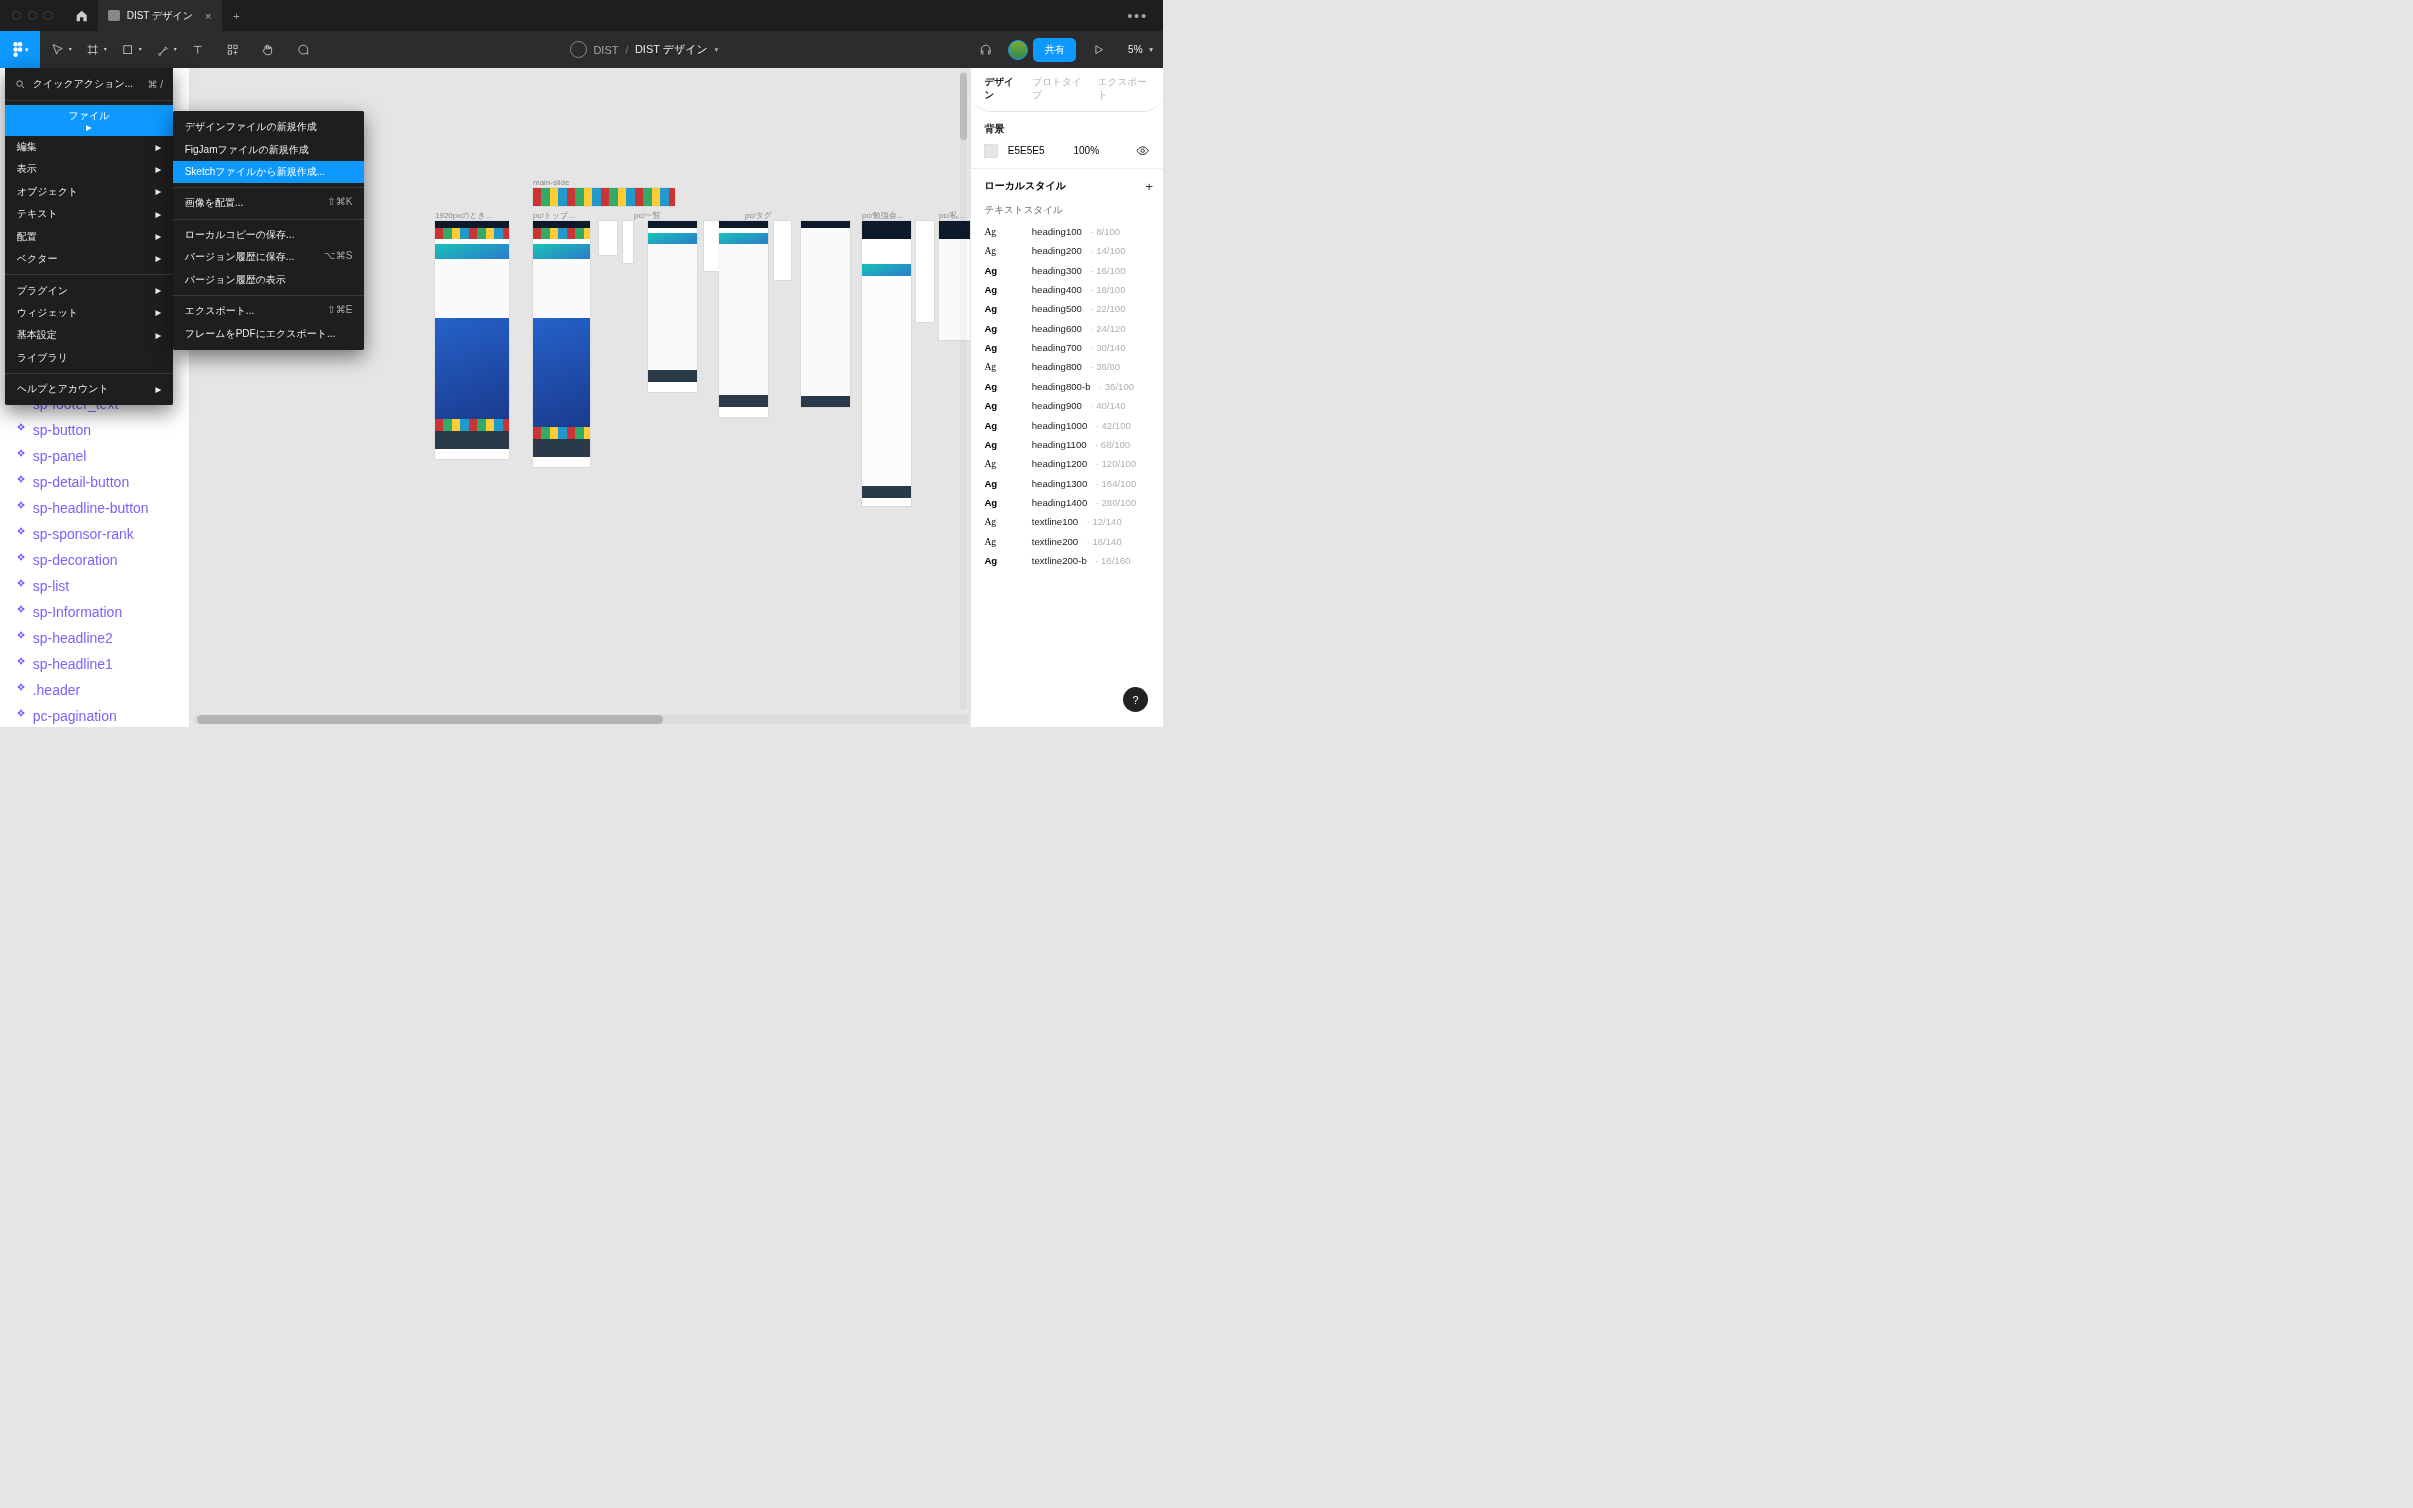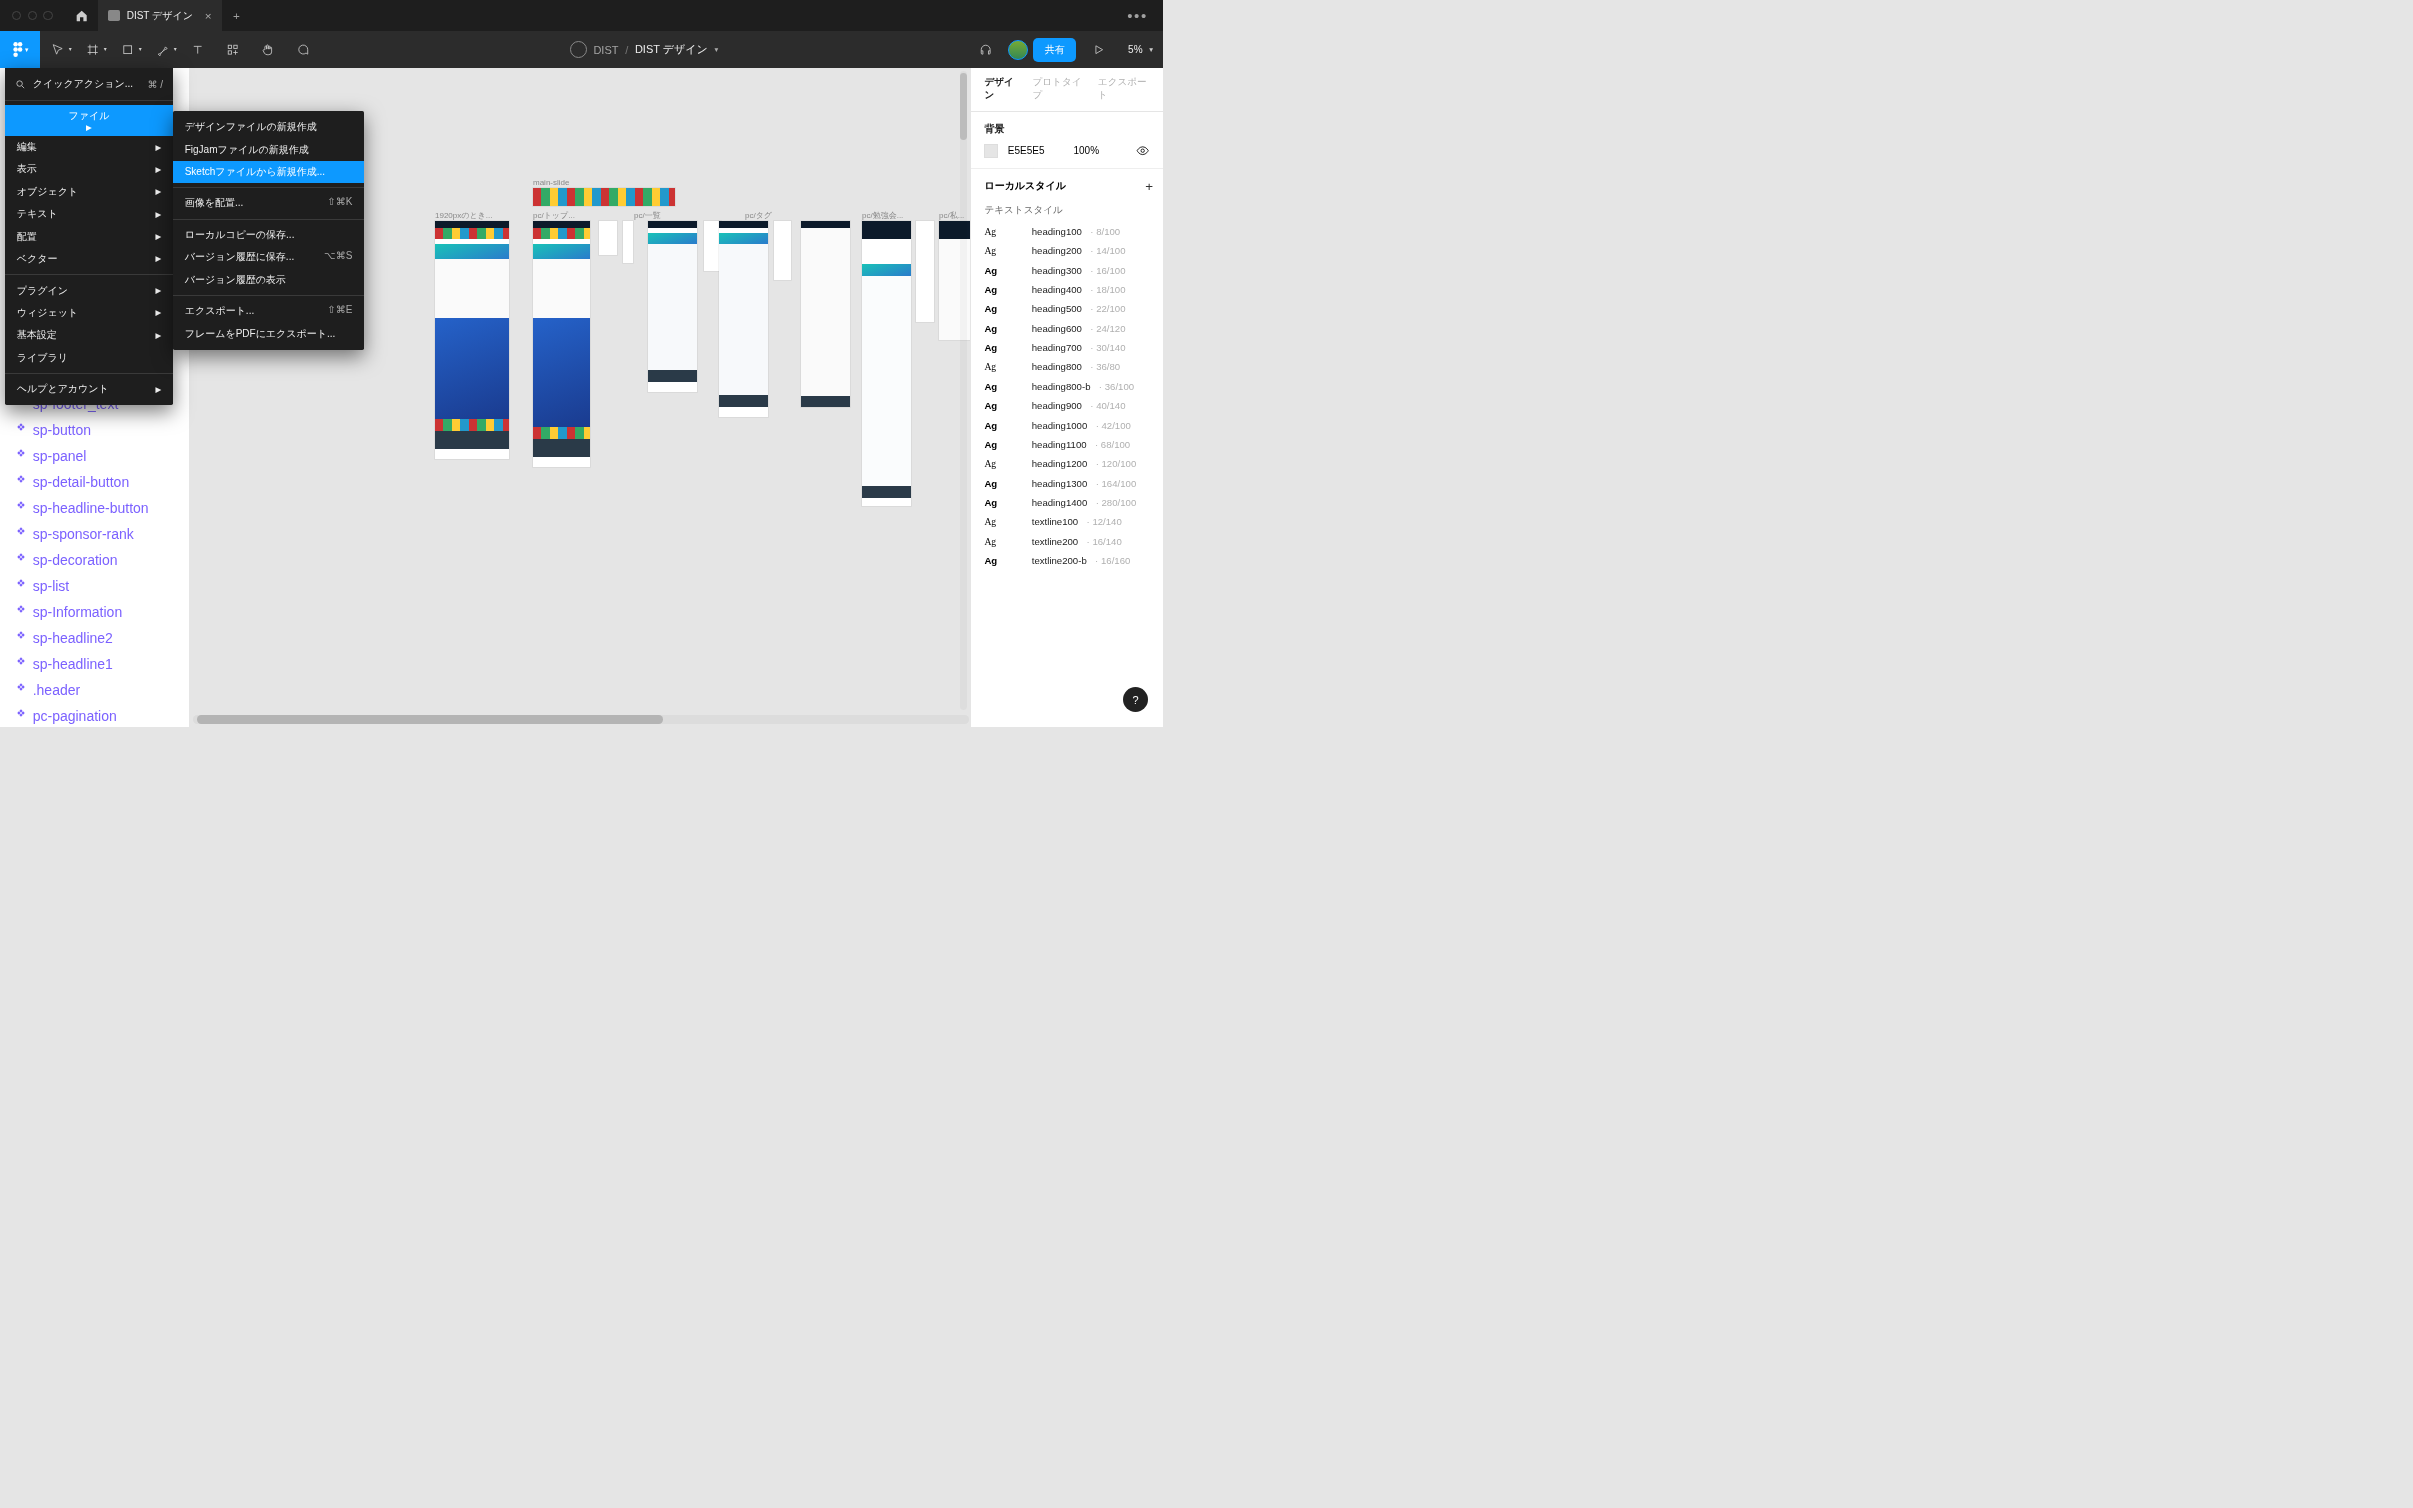--- a/index.html
+++ b/index.html
@@ -40,21 +40,21 @@
 .left-panel { position: absolute; left: 0; top: 0; width: 189px; bottom: 0; background: #fff; z-index: 2; }
 .layer-row { display: flex; align-items: flex-start; gap: 6.7px; padding: 5px 16px; font-size: 14px; color: #7b61ff; }
 .layer-row .c-icon { width: 10px; height: 10px; color: #7b61ff; }
 .canvas-scrollbar { position: absolute; left: 193px; right: 194px; bottom: 3.4px; height: 8.4px; background: rgba(0,0,0,0.04); border-radius: 4.2px; }
 .canvas-scrollbar-thumb { position: absolute; left: 4.2px; width: 60%; top: 0; bottom: 0; background: rgba(0,0,0,0.18); border-radius: 4.2px; }
 .canvas-scrollbar-v { position: absolute; top: 3.4px; bottom: 17px; right: 196px; width: 6.7px; background: rgba(0,0,0,0.03); border-radius: 3.4px; }
 .canvas-scrollbar-v-thumb { position: absolute; top: 1.7px; height: 67px; left: 0; right: 0; background: rgba(0,0,0,0.15); border-radius: 3.4px; }
 
 
 .right-panel { position: absolute; right: 0; top: 0; width: 193px; bottom: 0; background: #fff; border-left: 0.8px solid #e5e5e5; overflow: hidden; }
-.insp-tabs { display: flex; gap: 13.4px; padding: 8.4px 13.4px; border-bottom: 0.8px solid #e5e5e5; font-size: 9.6px; }
+.insp-tabs { display: flex; gap: 13.4px; padding: 8.4px 13.4px; border-bottom: 0.8px solid #e5e5e5; font-size: 9.6px; border-radius: 19px; }
 .insp-tabs span { color: #b0b0b0; }
 .insp-tabs .active { color: #222; font-weight: 600; }
 .insp-section { padding: 10px 13.4px; border-bottom: 0.8px solid #eee; font-size: 10px; }
 .insp-section h4 { font-size: 10px; font-weight: 600; color: #222; margin-bottom: 8.4px; }
 .bg-row { display: flex; align-items: center; gap: 10px; }
 .bg-swatch { width: 13.4px; height: 13.4px; background: #e5e5e5; border: 0.8px solid #ddd; }
 .local-styles-hd { display: flex; justify-content: space-between; align-items: center; padding: 10px 10px 3.4px 13.4px; }
 .local-styles-hd h4 { font-size: 10px; font-weight: 600; }
 .plus { font-size: 13.4px; color: #333; }
 .style-group-label { padding: 6.7px 13.4px 5px; font-size: 9.6px; color: #6b6b6b; }

